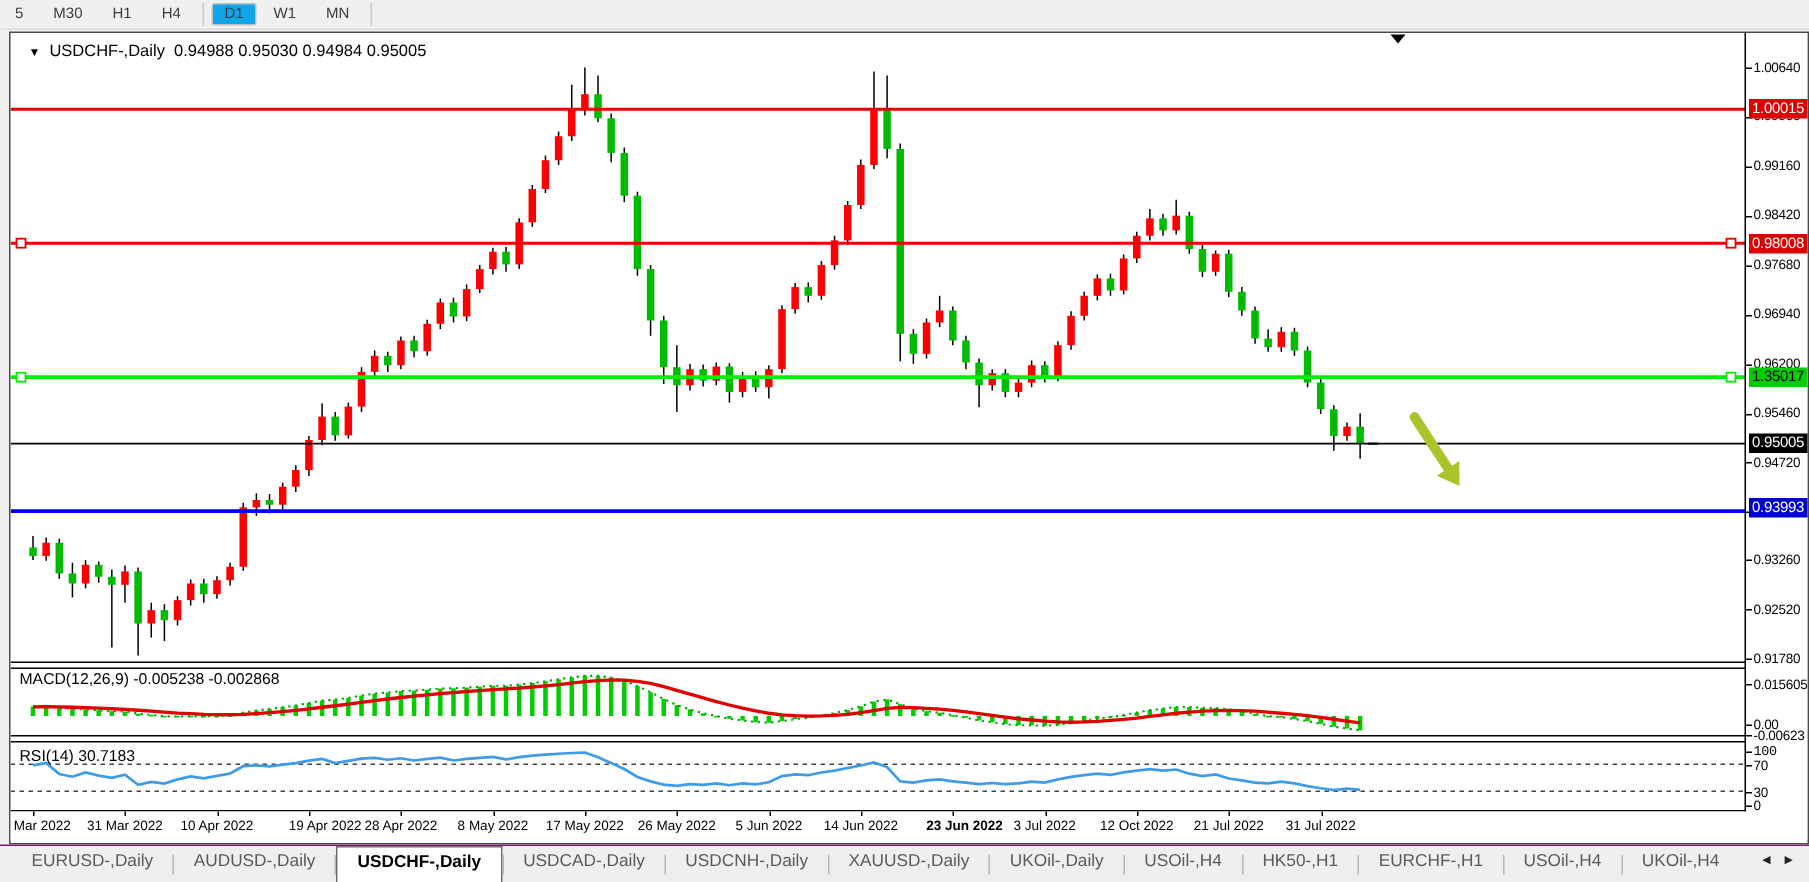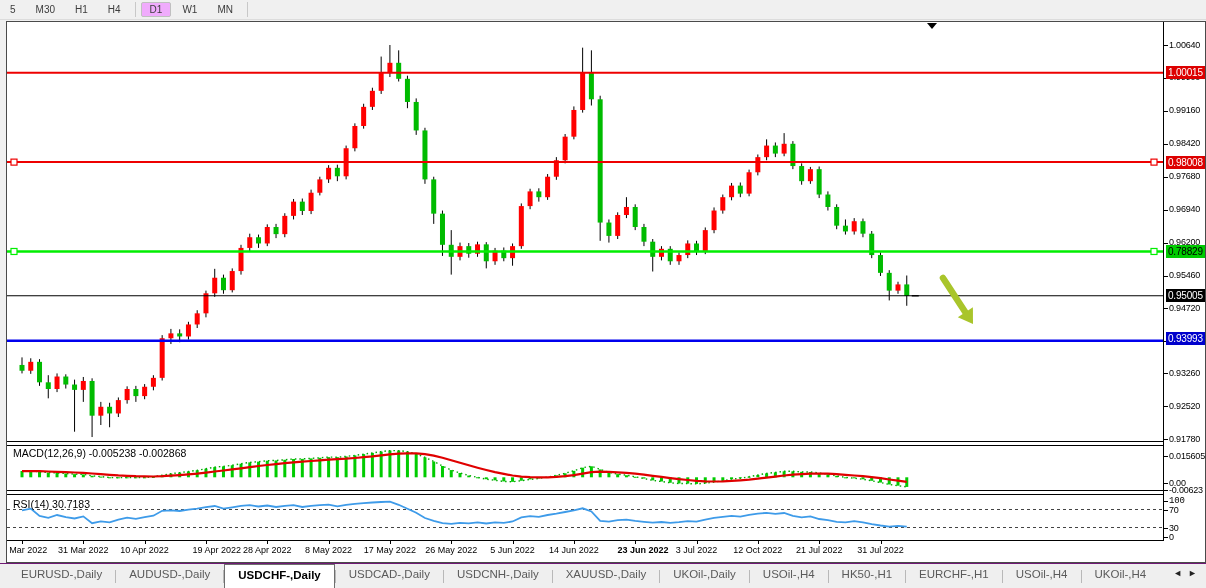--- a/index.html
+++ b/index.html
@@ -1,21 +1,21 @@
 <!DOCTYPE html>
 <html><head>
 <meta charset="utf-8">
 <style>
   html,body{margin:0;padding:0;background:#f0f0f0;font-family:"Liberation Sans",sans-serif;}
   #screen{position:relative;width:1206px;height:588px;background:#f0f0f0;overflow:hidden;}
   
   #toolbar{position:absolute;left:0;top:0;width:1206px;height:19px;background:#f0f0f0;
            border-bottom:1px solid #dcdcdc;display:flex;align-items:center;}
   .tf-btn{font-size:10px;color:#3c3c3c;padding:1px 8px;margin:0 1px;border:1px solid transparent;cursor:default;}
-  .tf-btn.active{background:#f0abfc;border:1px solid #c0c0c0;border-radius:2px;}
+  .tf-btn.active{background:#0ea5e9;border:1px solid #c0c0c0;border-radius:2px;}
   .tf-sep{width:1px;height:15px;background:#c8c8c8;margin:0 4px;}
   
   #chart-window{position:absolute;left:6px;top:21px;width:1198px;height:540px;background:#ffffff;
                 border:1px solid #4a4a4a;overflow:hidden;}
   #plot{position:absolute;left:0;top:0;}
   #chart-title{position:absolute;left:12px;top:6px;font-size:11px;color:#000;white-space:nowrap;}
   #chart-title .dd{font-size:8px;margin-right:6px;}
   #macd-label{position:absolute;left:6px;top:425px;font-size:10.5px;color:#000;}
   #rsi-label{position:absolute;left:6px;top:476px;font-size:10.5px;color:#000;}
   
@@ -379,20 +379,23 @@
         <rect x="898.26" y="455.29510073260076" width="3" height="9.611022140165574" fill="#00cc00"></rect>
         <polyline points="15,449.0 23.759999999999998,449.0 32.519999999999996,449.7 41.28,450.6 50.04,450.9 58.8,451.5 67.56,452.1 76.32,452.4 85.08,453.8 93.84,454.6 102.6,455.5 111.36,455.7 120.12,455.5 128.88,455.6 137.64,455.4 146.4,454.9 155.16,453.1 163.92,451.7 172.68,450.6 181.44,449.5 190.2,448.3 198.96,446.7 207.72,445.1 216.48,444.4 225.24,443.3 234,441.7 242.76,440.4 251.51999999999998,439.7 260.28,438.7 269.03999999999996,438.4 277.8,437.8 286.56,437.0 295.32,436.9 304.08,436.4 312.84,435.8 321.59999999999997,435.1 330.36,435.2 339.12,434.4 347.88,433.4 356.64,432.2 365.4,430.9 374.15999999999997,429.6 382.92,428.6 391.68,428.6 400.44,429.7 409.2,431.8 417.96,435.3 426.71999999999997,439.5 435.48,444.0 444.24,448.1 453,451.0 461.76,453.5 470.52,455.3 479.28,457.2 488.03999999999996,458.3 496.8,459.4 505.56,459.8 514.3199999999999,458.7 523.0799999999999,457.4 531.84,456.5 540.6,455.0 549.36,453.4 558.12,451.3 566.88,448.8 575.64,445.7 584.4,444.3 593.16,447.4 601.92,450.4 610.68,452.1 619.4399999999999,453.2 628.1999999999999,454.8 636.96,456.5 645.72,458.4 654.48,459.5 663.24,460.8 672,461.5 680.76,461.6 689.52,461.9 698.28,461.3 707.04,460.1 715.8,458.7 724.56,457.1 733.3199999999999,456.2 742.0799999999999,454.7 750.84,453.0 759.6,451.4 768.36,450.4 777.12,449.3 785.88,449.3 794.64,449.9 803.4,450.0 812.16,451.0 820.92,452.2 829.68,453.9 838.4399999999999,455.4 847.1999999999999,456.2 855.96,457.3 864.72,458.8 873.48,460.5 882.24,462.5 891,463.7 899.76,464.9" fill="none" stroke="#00a800" stroke-width="1.4" stroke-dasharray="1.5 3"></polyline>
         <polyline points="15,449.2 23.759999999999998,449.1 32.519999999999996,449.2 41.28,449.5 50.04,449.8 58.8,450.1 67.56,450.5 76.32,450.9 85.08,451.5 93.84,452.1 102.6,452.8 111.36,453.4 120.12,453.8 128.88,454.2 137.64,454.4 146.4,454.5 155.16,454.2 163.92,453.7 172.68,453.1 181.44,452.4 190.2,451.6 198.96,450.6 207.72,449.5 216.48,448.5 225.24,447.4 234,446.3 242.76,445.1 251.51999999999998,444.0 260.28,443.0 269.03999999999996,442.1 277.8,441.2 286.56,440.4 295.32,439.7 304.08,439.0 312.84,438.4 321.59999999999997,437.7 330.36,437.2 339.12,436.7 347.88,436.0 356.64,435.2 365.4,434.4 374.15999999999997,433.4 382.92,432.4 391.68,431.7 400.44,431.3 409.2,431.4 417.96,432.2 426.71999999999997,433.6 435.48,435.7 444.24,438.2 453,440.7 461.76,443.3 470.52,445.7 479.28,448.0 488.03999999999996,450.1 496.8,451.9 505.56,453.5 514.3199999999999,454.6 523.0799999999999,455.1 531.84,455.4 540.6,455.3 549.36,454.9 558.12,454.2 566.88,453.1 575.64,451.7 584.4,450.2 593.16,449.6 601.92,449.8 610.68,450.3 619.4399999999999,450.8 628.1999999999999,451.6 636.96,452.6 645.72,453.8 654.48,454.9 663.24,456.1 672,457.2 680.76,458.0 689.52,458.8 698.28,459.3 707.04,459.5 715.8,459.3 724.56,458.9 733.3199999999999,458.3 742.0799999999999,457.6 750.84,456.7 759.6,455.6 768.36,454.6 777.12,453.5 785.88,452.7 794.64,452.1 803.4,451.7 812.16,451.6 820.92,451.7 829.68,452.1 838.4399999999999,452.8 847.1999999999999,453.5 855.96,454.2 864.72,455.1 873.48,456.2 882.24,457.5 891,458.7 899.76,459.9" fill="none" stroke="#e00000" stroke-width="2.2"></polyline>
         <line x1="0" y1="487.5" x2="1157" y2="487.5" stroke="#444" stroke-width="1" stroke-dasharray="3 3"></line>
         <line x1="0" y1="505.5" x2="1157" y2="505.5" stroke="#444" stroke-width="1" stroke-dasharray="3 3"></line>
         <polyline points="15,488.3 23.759999999999998,486.6 32.519999999999996,494.0 41.28,495.8 50.04,493.0 58.8,495.1 67.56,496.5 76.32,494.4 85.08,501.2 93.84,499.3 102.6,500.4 111.36,497.6 120.12,495.6 128.88,496.9 137.64,495.2 146.4,493.7 155.16,488.8 163.92,488.3 172.68,489.0 181.44,487.7 190.2,486.7 198.96,485.1 207.72,484.0 216.48,486.7 225.24,485.3 234,483.8 242.76,483.2 251.51999999999998,484.5 260.28,483.5 269.03999999999996,485.0 277.8,483.9 286.56,483.1 295.32,485.0 304.08,483.9 312.84,483.2 321.59999999999997,482.6 330.36,484.3 339.12,482.8 347.88,481.8 356.64,481.1 365.4,480.5 374.15999999999997,480.0 382.92,479.7 391.68,482.8 400.44,486.7 409.2,490.7 417.96,496.0 426.71999999999997,498.9 435.48,501.1 444.24,501.9 453,500.8 461.76,501.3 470.52,500.3 479.28,501.5 488.03999999999996,500.3 496.8,500.9 505.56,499.5 514.3199999999999,495.4 523.0799999999999,494.2 531.84,494.8 540.6,493.0 549.36,491.7 558.12,490.0 566.88,488.3 575.64,486.3 584.4,489.4 593.16,498.9 601.92,499.7 610.68,498.2 619.4399999999999,497.6 628.1999999999999,498.9 636.96,499.8 645.72,500.7 654.48,500.0 663.24,500.8 672,500.2 680.76,499.1 689.52,499.7 698.28,497.6 707.04,495.9 715.8,494.8 724.56,493.8 733.3199999999999,494.6 742.0799999999999,492.9 750.84,491.7 759.6,490.8 768.36,491.8 777.12,491.0 785.88,493.8 794.64,495.4 803.4,494.3 812.16,497.0 820.92,498.2 829.68,499.8 838.4399999999999,500.3 847.1999999999999,499.1 855.96,500.3 864.72,502.1 873.48,503.5 882.24,504.7 891,503.8 899.76,504.6" fill="none" stroke="#3e9be9" stroke-width="1.8"></polyline>
         <line x1="936" y1="256" x2="958.352251072343" y2="290.2734516442594" stroke="#a9c52b" stroke-width="6.5" stroke-linecap="round"></line>
         <polygon points="966,302 950.8137557007955,295.1898616691817 965.8907464438906,285.3570416193371" fill="#a9c52b"></polygon>
         <polygon points="920,1 930,1 925,7" fill="#000"></polygon>
       </svg>
+    <div id="chart-title">
+      <span class="dd">▼</span><span>USDCHF-,Daily</span>&nbsp;&nbsp;<span>0.94988 0.95030 0.94984 0.95005</span>
+    </div>
     <div id="macd-label">MACD(12,26,9) -0.005238 -0.002868</div>
     <div id="rsi-label">RSI(14) 30.7183</div>
     <div id="axis">
         <div class="axis-tick" style="top: 23px;"></div>
         <div class="axis-label" style="top: 17.5px;">1.00640</div>
         <div class="axis-tick" style="top: 55.9px;"></div>
         <div class="axis-label" style="top: 50.4px;">0.99900</div>
         <div class="axis-tick" style="top: 88.9px;"></div>
         <div class="axis-label" style="top: 83.4px;">0.99160</div>
         <div class="axis-tick" style="top: 121.8px;"></div>
@@ -424,21 +427,21 @@
         <div class="axis-tick" style="top: 479px;"></div>
         <div class="axis-label" style="top: 474px; font-family: Liberation Mono, monospace;">100</div>
         <div class="axis-tick" style="top: 488px;"></div>
         <div class="axis-label" style="top: 483px;">70</div>
         <div class="axis-tick" style="top: 506px;"></div>
         <div class="axis-label" style="top: 501px;">30</div>
         <div class="axis-tick" style="top: 515px;"></div>
         <div class="axis-label" style="top: 510px;">0</div>
         <div class="badge" style="top: 44.3px; background: rgb(221, 0, 0); color: rgb(255, 255, 255);">1.00015</div>
         <div class="badge" style="top: 133.6px; background: rgb(221, 0, 0); color: rgb(255, 255, 255);">0.98008</div>
-        <div class="badge" style="top: 223px; background: rgb(0, 204, 0); color: rgb(0, 0, 0);">0.78829</div>
+        <div class="badge" style="top: 223px; background: rgb(0, 204, 0); color: rgb(0, 0, 0);">1.35017</div>
         <div class="badge" style="top: 267.3px; background: rgb(0, 0, 0); color: rgb(255, 255, 255);">0.95005</div>
         <div class="badge" style="top: 310px; background: rgb(0, 0, 204); color: rgb(255, 255, 255);">0.93993</div>
       </div>
     <div id="dates">
         <div class="date-tick" style="left: 15px;"></div>
         <div class="date-label" style="left: 15px;">22 Mar 2022</div>
         <div class="date-tick" style="left: 76.3px;"></div>
         <div class="date-label" style="left: 76.3px;">31 Mar 2022</div>
         <div class="date-tick" style="left: 137.6px;"></div>
         <div class="date-label" style="left: 137.6px;">10 Apr 2022</div>

